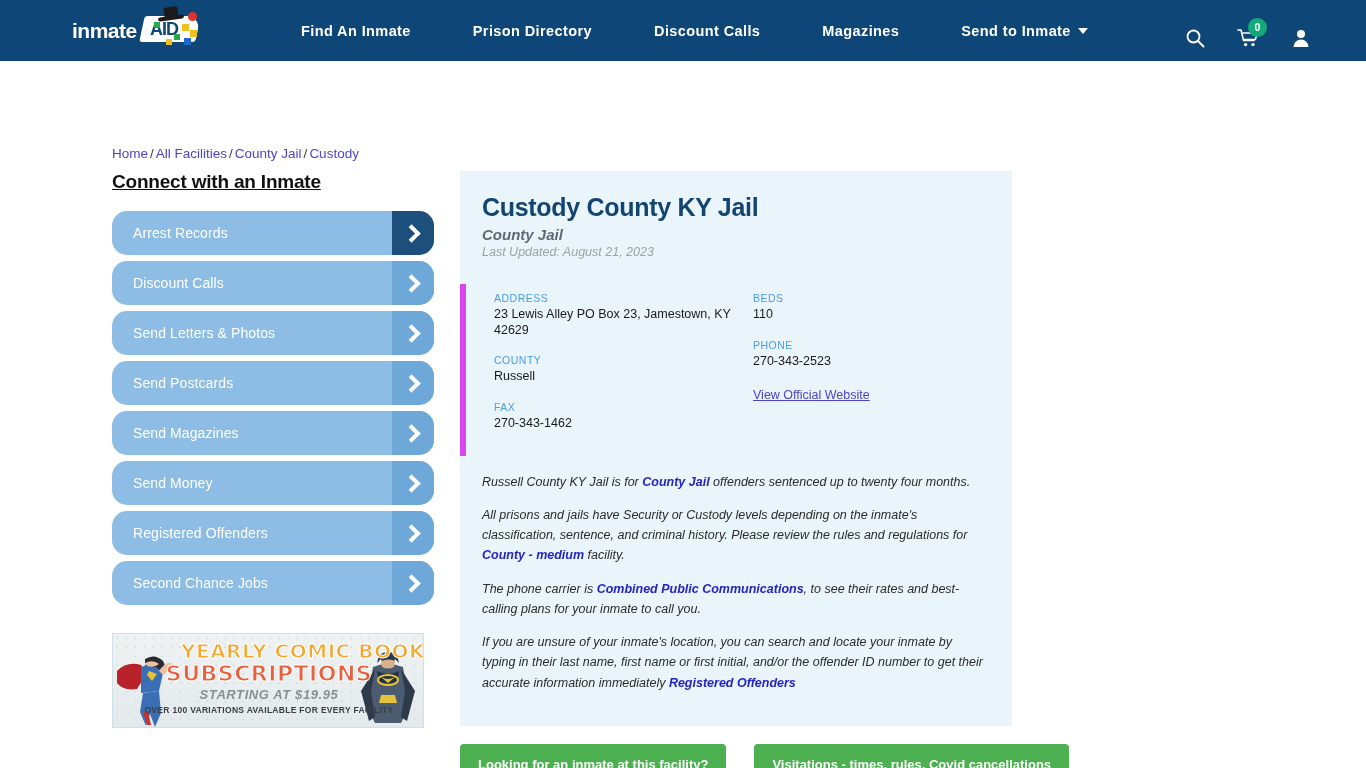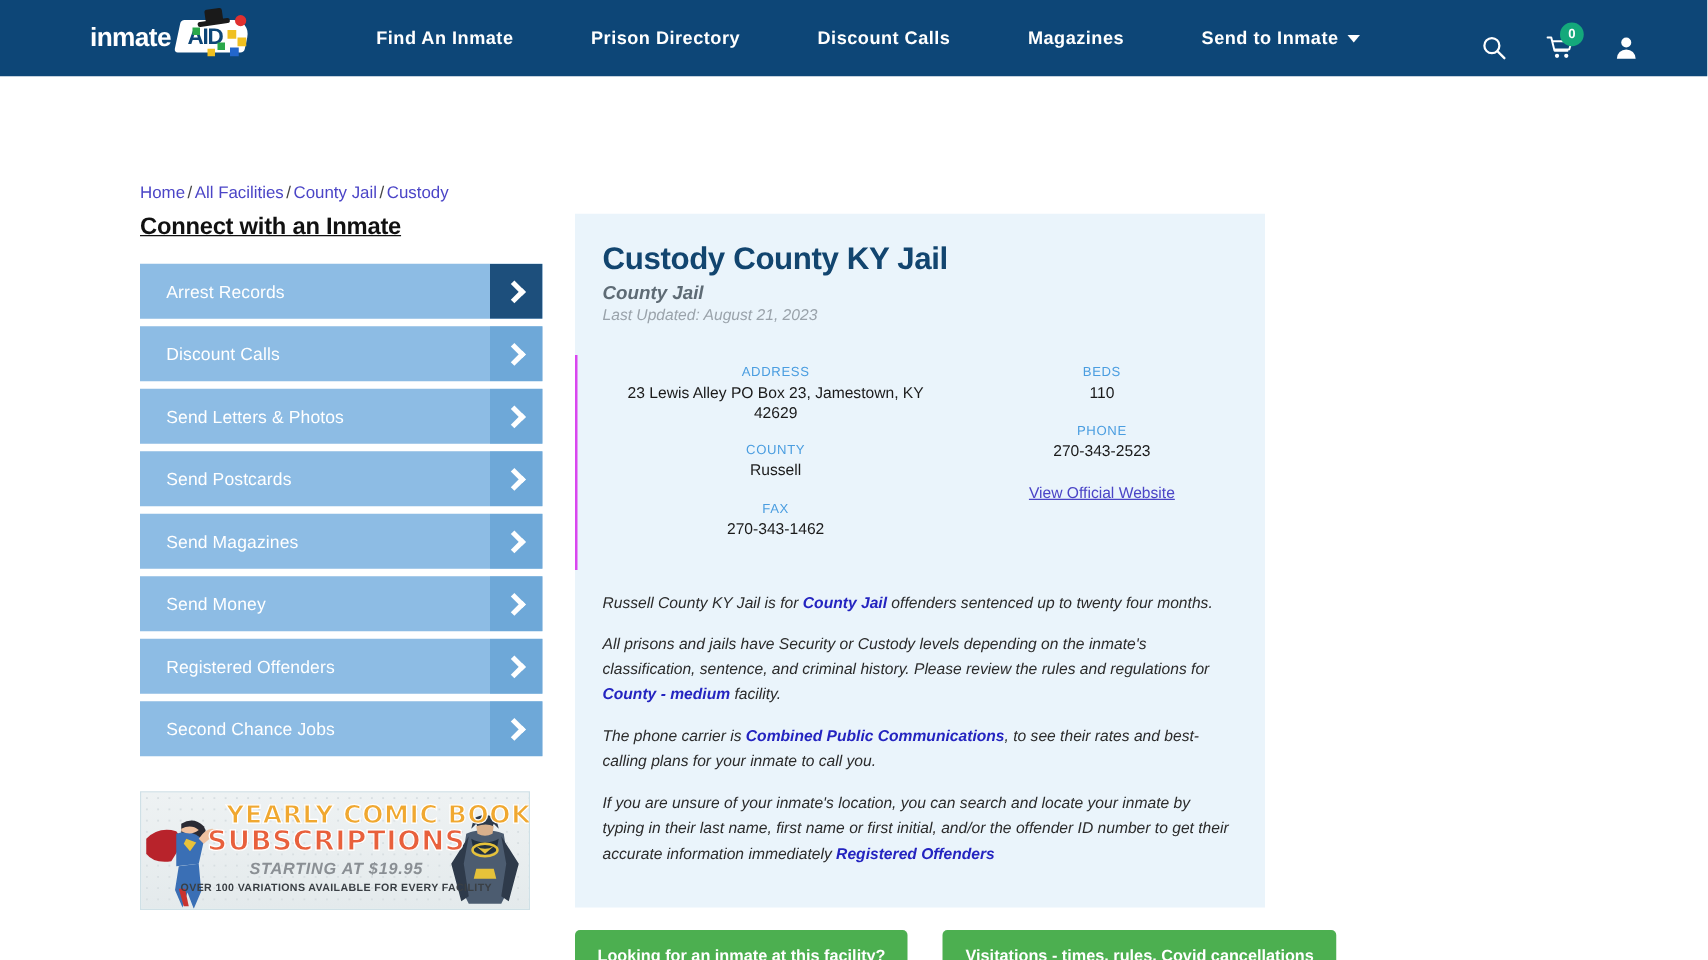--- a/index.html
+++ b/index.html
@@ -119,20 +119,21 @@
   .sidebar-title {
     font-size: 19px; font-weight: bold; color: #111;
     text-decoration: underline; margin-bottom: 18px;
     letter-spacing: -0.2px;
   }
   .side-btn {
     display: flex; align-items: stretch;
     height: 44px; margin-bottom: 6px;
     background: #8dbce4; cursor: pointer;
     overflow: hidden;
+    border-radius: 15px;
   }
   .side-btn .lbl {
     flex: 1; display: flex; align-items: center;
     padding-left: 21px; color: #ffffff;
     font-size: 14px; letter-spacing: 0.1px;
   }
   .side-btn .arrowbox {
     width: 42px; background: #6ea8d8;
     display: flex; align-items: center; justify-content: center;
   }
@@ -198,23 +199,23 @@
   .fac-sub {
     font-size: 15px; font-weight: bold; font-style: italic;
     color: #5e6b75; padding-left: 22px; margin-top: 4px;
   }
   .fac-upd {
     font-size: 12.5px; font-style: italic; color: #9aa3ab;
     padding-left: 22px; margin-top: 2px;
   }
   .info-block {
     margin-top: 25px; margin-left: 0;
-    border-left: 2px solid #d946ef;
+    border-left: 6px solid #d946ef;
     padding: 8px 0 8px 28px;
-    display: flex; flex-wrap: wrap; text-align: center;
+    display: flex; flex-wrap: wrap;
   }
   .info-col { width: 50%; }
   .info-item { margin-bottom: 16px; }
   .info-label {
     font-size: 10.5px; color: #4a9de0; letter-spacing: 0.5px;
     text-transform: uppercase; margin-bottom: 3px;
   }
   .info-value { font-size: 12.5px; color: #1a1a1a; line-height: 1.25; }
   .info-link {
     font-size: 12.5px; color: #4b45c7; text-decoration: underline; cursor: pointer;

